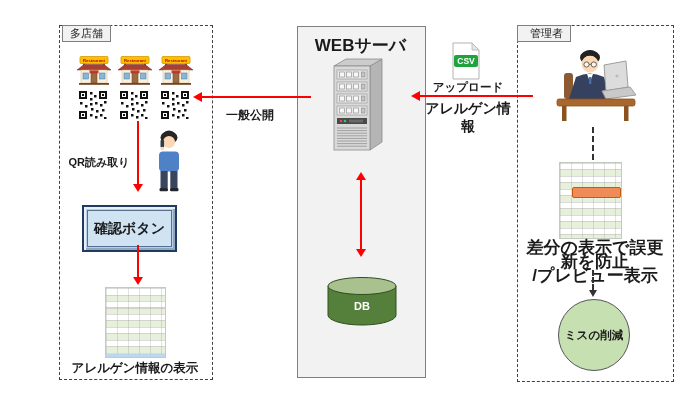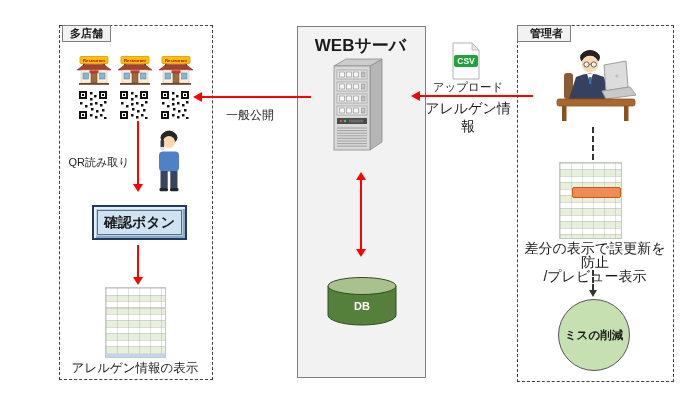--- a/index.html
+++ b/index.html
@@ -3,32 +3,32 @@
 <meta charset="utf-8">
 <style>
   html,body{margin:0;padding:0;background:#fff;}
   .stage{position:relative;width:700px;height:400px;background:#ffffff;overflow:hidden;
          font-family:"Liberation Sans","DejaVu Sans",sans-serif;color:#1a1a1a;}
   .abs{position:absolute;}
   .dashed-box{position:absolute;border:1px dashed #404040;background:#fff;}
   #store-box{left:59px;top:25px;width:152px;height:353px;}
   #admin-box{left:517px;top:25px;width:155px;height:355px;}
   #server-box{left:297px;top:26px;width:127px;height:350px;border:1.5px solid #7f7f7f;background:#f2f2f2;}
-  .tag{position:absolute;background:#f2f2f2;border:1px solid #7f7f7f;font-size:11px;font-weight:bold;
+  .tag{position:absolute;background:#f2f2f2;border:1px solid #7f7f7f;font-size:11px;font-weight:normal;
        padding:1px 7px 2px 7px;line-height:12px;z-index:5;}
   #store-tag{left:62px;top:25px;}
   #admin-tag{left:517px;top:25px;padding-left:12px;}
-  .cap{position:absolute;font-weight:normal;text-align:center;}
+  .cap{position:absolute;font-weight:bold;text-align:center;}
   #server-title{left:297px;top:34px;width:127px;font-size:17px;font-weight:bold;text-align:center;}
   #publish-cap{left:210px;top:107px;width:80px;font-size:12px;}
   #scan-cap{left:64px;top:155px;width:70px;font-size:11px;text-align:center;}
   #display-cap{left:59px;top:360px;width:152px;font-size:12.5px;}
   #upload-cap{left:427px;top:80px;width:82px;font-size:11.5px;}
   #uploadinfo-cap{left:422px;top:100px;width:92px;font-size:14px;}
-  #diff-cap{left:519px;top:241px;width:152px;font-size:14px;line-height:14px;}
+  #diff-cap{left:519px;top:241px;width:152px;font-size:17px;line-height:14px;}
   
   .harrow{position:absolute;height:2px;background:#ff0000;z-index:6;}
   .harrow::before{content:'';position:absolute;left:-9px;top:-4px;width:0;height:0;
     border-right:9px solid #ff0000;border-top:5px solid transparent;border-bottom:5px solid transparent;}
   .varrow{position:absolute;width:2px;background:#ff0000;z-index:6;}
   .varrow::after{content:'';position:absolute;bottom:-8px;left:-4px;width:0;height:0;
     border-top:8px solid #ff0000;border-left:5px solid transparent;border-right:5px solid transparent;}
   .varrow.dbl::before{content:'';position:absolute;top:-8px;left:-4px;width:0;height:0;
     border-bottom:8px solid #ff0000;border-left:5px solid transparent;border-right:5px solid transparent;}
   #arrow-publish{left:202px;top:96px;width:109px;}
@@ -36,21 +36,21 @@
   #arrow-scan{left:137px;top:121px;height:63px;}
   #arrow-confirm{left:137px;top:245px;height:32px;}
   #arrow-serverdb{left:360px;top:180px;height:69px;}
   
   .dline{position:absolute;width:0;border-left:2px dashed #333;z-index:4;}
   .dline.head::after{content:'';position:absolute;bottom:-7px;left:-5px;width:0;height:0;
     border-top:7px solid #333;border-left:4px solid transparent;border-right:4px solid transparent;}
   #dline-admin{left:592px;top:127px;height:33px;}
   #dline-goal{left:592px;top:270px;height:20px;}
   
-  #confirm-btn{position:absolute;left:92px;top:205px;width:95px;height:35px;box-sizing:border-box;
+  #confirm-btn{position:absolute;left:82px;top:205px;width:95px;height:47px;box-sizing:border-box;
     border:2px solid #203a60;background:#b9cfe3;
     box-shadow:inset 2px 2px 0 #e6f0f9, inset -2px -2px 0 #8fa8c2;padding:3px;}
   #confirm-btn .face{width:100%;height:100%;box-sizing:border-box;border:1px solid #55718f;background:#cfe3f3;
     display:flex;align-items:center;justify-content:center;font-size:14px;font-weight:bold;}
   
   .mini-table{position:absolute;box-sizing:border-box;border:1px solid #c3cbc0;background:
      repeating-linear-gradient(90deg, rgba(150,150,150,0.28) 0 1px, transparent 1px 11px),
      repeating-linear-gradient(to bottom, rgba(190,190,190,0.55) 0 1px, transparent 1px 6.5px),
      repeating-linear-gradient(to bottom, #ffffff 0 6.5px, #e6f0da 6.5px 13px);}
   #store-table{left:105px;top:287px;width:61px;height:71px;}

